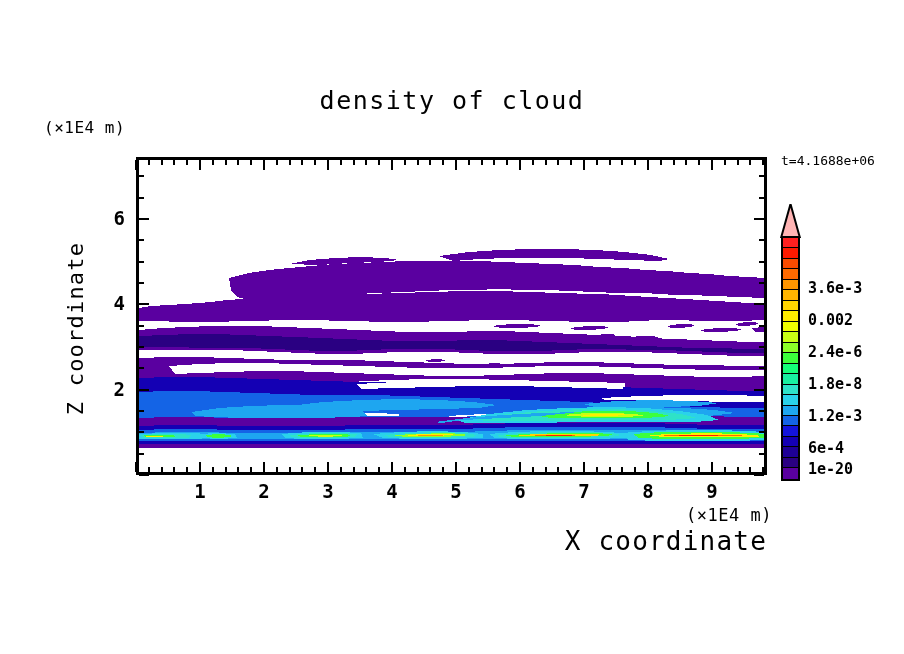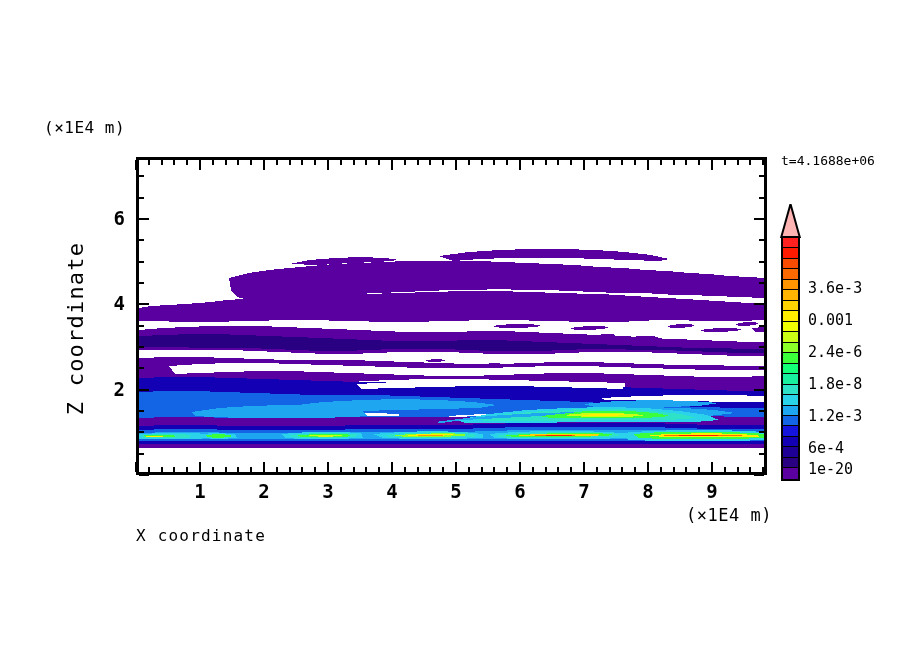--- a/index.html
+++ b/index.html
@@ -58,22 +58,22 @@
     letter-spacing: 0px;
     white-space: pre;
     text-align: center;
   }
 
   
   #x-axis-title {
     position: absolute;
     left: 136px; top: 526px;
     width: 631px;
-    text-align: left;
-    font-size: 16px;
+    text-align: right;
+    font-size: 26px;
     letter-spacing: 1.2px;
     white-space: pre;
   }
   #y-axis-title {
     position: absolute;
     left: -55px;
     top: 316px;
     width: 260px;
     text-align: center;
     font-size: 22px;
@@ -142,30 +142,31 @@
     left: 779px;
     top: 204px;
     width: 23px;
     height: 34px;
   }
 
   .cb-label {
     position: absolute;
     left: 808px;
     font-size: 15px;
-    font-weight: normal;
+    font-weight: bold;
     white-space: pre;
     letter-spacing: 0px;
   }
 </style>
 </head>
 <body>
 
 <div class="stage">
 
+  <div id="chart-title">density of cloud</div>
 
   <div id="y-unit-label">(×1E4 m)</div>
 
   <div id="time-stamp">t=4.1688e+06</div>
 
   <div id="plot-frame"></div>
 
   <div id="plot-canvas">
     <svg width="625" height="312" viewBox="0 0 625 312" xmlns="http://www.w3.org/2000/svg" shape-rendering="crispEdges">
       <rect x="0" y="0" width="625" height="312" fill="#ffffff"></rect>
@@ -624,21 +625,21 @@
       <div class="band" style="background: rgb(20, 100, 230); height: 4.34783%;"></div>
       <div class="band" style="background: rgb(20, 20, 220); height: 4.34783%;"></div>
       <div class="band" style="background: rgb(20, 0, 180); height: 4.34783%;"></div>
       <div class="band" style="background: rgb(30, 0, 150); height: 4.34783%;"></div>
       <div class="band" style="background: rgb(42, 0, 130); height: 4.34783%;"></div>
       <div class="band" style="background: rgb(90, 0, 160); height: 4.34783%;"></div>
     </div>
 
   <div id="colorbar-labels">
       <div class="cb-label" style="top: 279.261px;">3.6e-3</div>
-      <div class="cb-label" style="top: 311.217px;">0.001</div>
+      <div class="cb-label" style="top: 311.217px;">0.002</div>
       <div class="cb-label" style="top: 343.174px;">2.4e-6</div>
       <div class="cb-label" style="top: 375.13px;">1.8e-8</div>
       <div class="cb-label" style="top: 407.087px;">1.2e-3</div>
       <div class="cb-label" style="top: 439.043px;">6e-4</div>
       <div class="cb-label" style="top: 460.348px;">1e-20</div>
     </div>
 
 </div>
 
 </body></html>

